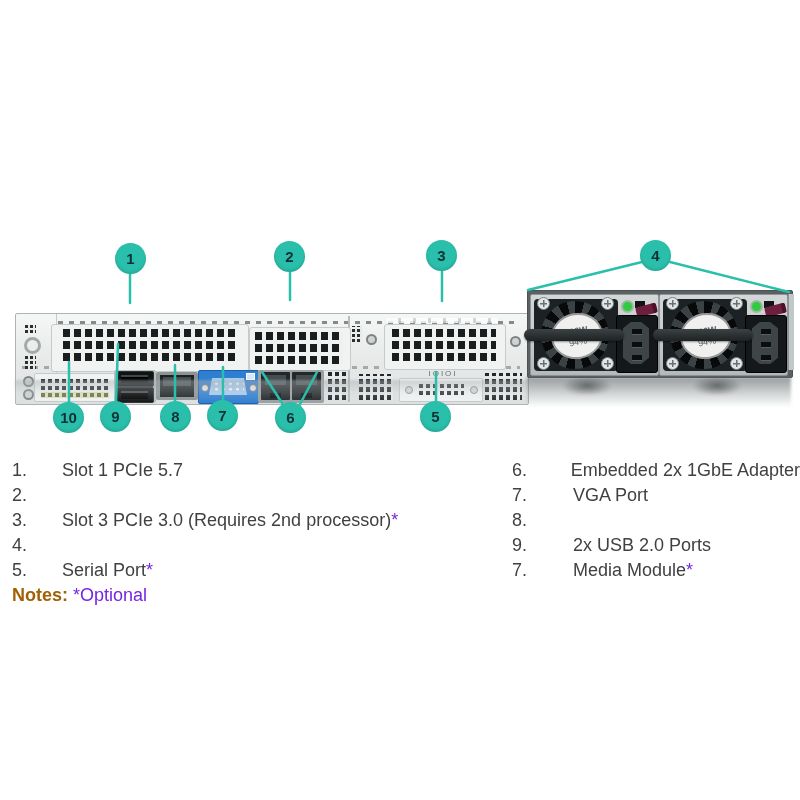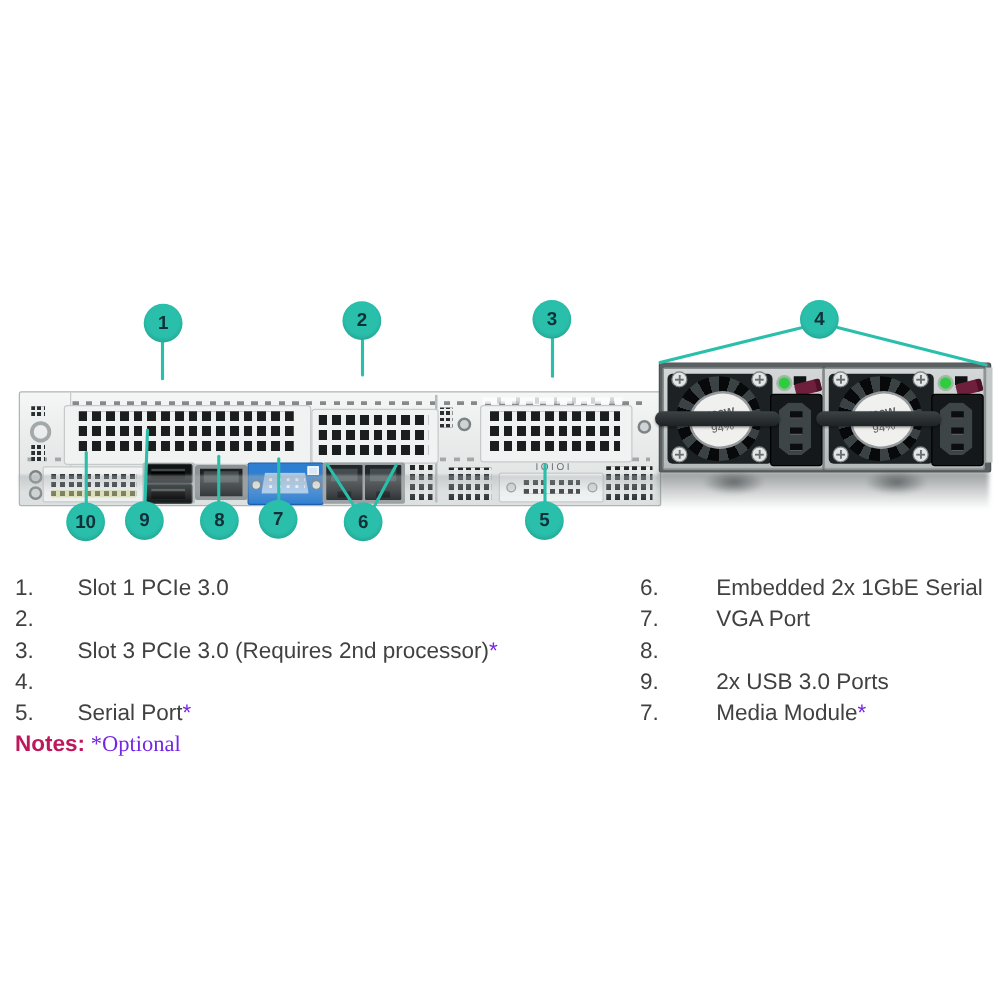--- a/index.html
+++ b/index.html
@@ -199,22 +199,22 @@
   #legend{position:absolute;left:0px;top:458px;width:800px;z-index:2;
     font-size:18px;color:#414141;}
   .lcol{position:absolute;top:0;}
   #legend-left{left:12px;width:480px;}
   #legend-right{left:512px;width:288px;}
   .lrow{display:flex;height:25px;line-height:25px;white-space:nowrap;}
   #legend-left .lnum{width:50px;}
   #legend-right .lnum{width:61px;}
   .purple{color:#7425E6;}
   #notes{position:absolute;left:12px;top:583px;font-size:18px;line-height:25px;white-space:nowrap;}
-  #notes b{color:#be185d;}
-  #notes .purple{font-weight:normal;font-family:Liberation Serif, serif;}
+  #notes b{color:#a16207;}
+  #notes .purple{font-weight:normal;}
 </style>
 </head>
 <body>
 
 <div id="scene">
 
   <svg id="leader-lines" width="800" height="800" viewBox="0 0 800 800">
     <g stroke="#2ABFAB" stroke-width="2.5" stroke-linecap="round" fill="none">
       <path d="M130 273 V303"></path>
       <path d="M290 272 V300"></path>
@@ -390,21 +390,21 @@
     <div id="psu-edge"></div>
 
     <div id="refl-left"></div>
     <div id="refl-psu"></div>
   </div>
 
   <div id="legend">
     <div class="lcol" id="legend-left">
       <div class="lrow">
         <span class="lnum">1.</span>
-        <span>Slot 1 PCIe 3.0</span>
+        <span>Slot 1 PCIe 5.7</span>
           <span class="purple"></span>
       </div>
       <div class="lrow">
         <span class="lnum">2.</span>
           <span class="purple"></span>
       </div>
       <div class="lrow">
         <span class="lnum">3.</span>
         <span>Slot 3 PCIe 3.0 (Requires 2nd processor)</span>
           <span class="purple">*</span>
@@ -415,35 +415,35 @@
       </div>
       <div class="lrow">
         <span class="lnum">5.</span>
         <span>Serial Port </span>
           <span class="purple">*</span>
       </div>
     </div>
     <div class="lcol" id="legend-right">
       <div class="lrow">
         <span class="lnum">6.</span>
-        <span>Embedded 2x 1GbE Serial</span>
+        <span>Embedded 2x 1GbE Adapter</span>
           <span class="purple"></span>
       </div>
       <div class="lrow">
         <span class="lnum">7.</span>
         <span>VGA Port</span>
           <span class="purple"></span>
       </div>
       <div class="lrow">
         <span class="lnum">8.</span>
           <span class="purple"></span>
       </div>
       <div class="lrow">
         <span class="lnum">9.</span>
-        <span>2x USB 3.0 Ports</span>
+        <span>2x USB 2.0 Ports</span>
           <span class="purple"></span>
       </div>
       <div class="lrow">
         <span class="lnum">7.</span>
         <span>Media Module </span>
           <span class="purple">*</span>
       </div>
     </div>
   </div>
 

